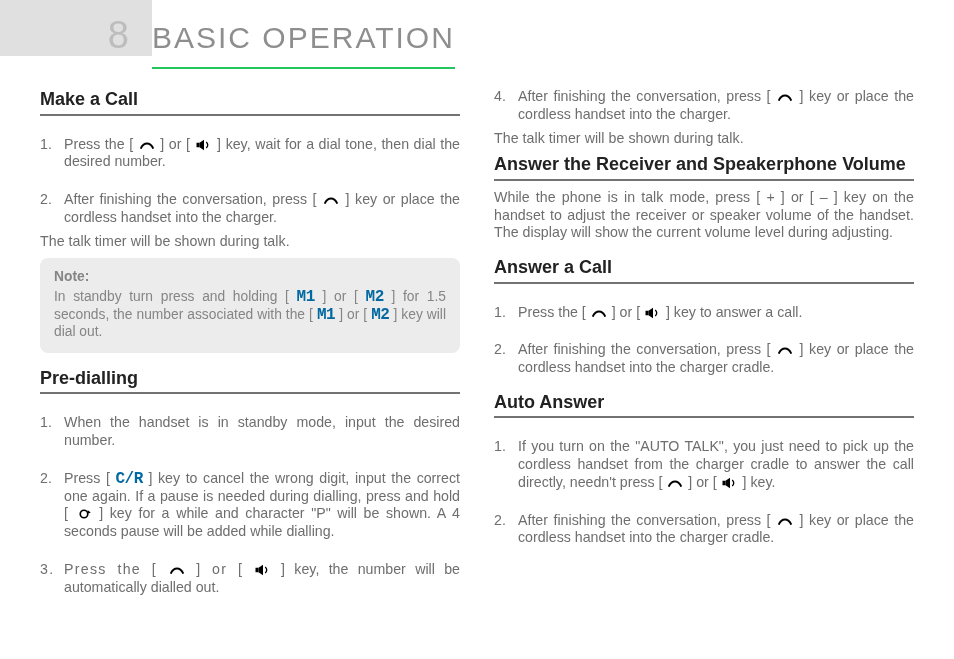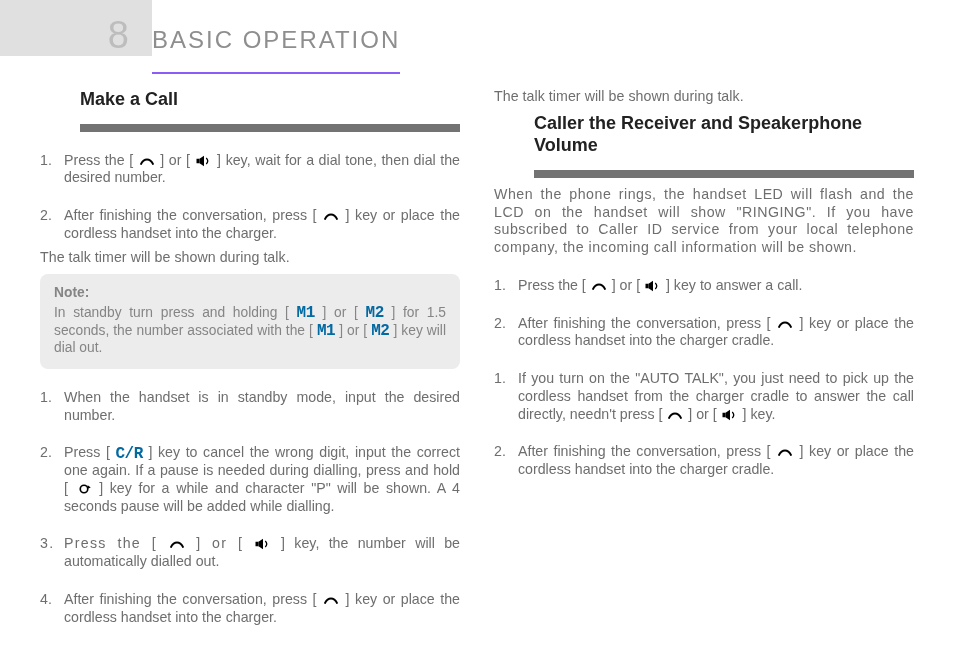--- a/index.html
+++ b/index.html
@@ -29,51 +29,50 @@
   .page-num {
     width: 152px;
     text-align: right;
     padding-right: 22px;
     font-size: 38px;
     font-weight: 400;
     color: #BDBDBD;
     letter-spacing: 1px;
   }
   .chapter-title {
-    font-size: 24px;
+    font-size: 30px;
     letter-spacing: 2px;
     color: #8E8E8E;
     font-weight: 400;
-    border-bottom: 2px solid #8b5cf6;
-    padding-bottom: 18px;
+    border-bottom: 2px solid #22c55e;
+    padding-bottom: 12px;
     text-transform: uppercase;
   }
   .columns {
     position: absolute;
     top: 88px;
     left: 40px;
     right: 40px;
     bottom: 10px;
     column-count: 2;
     column-gap: 34px;
     column-fill: auto;
     color: #6E6E6E;
     font-size: 14.2px;
     line-height: 1.25;
   }
   .section-title {
     color: #222;
     font-size: 18px;
     font-weight: 700;
-    border-bottom: 8px solid #737373;
-    padding-bottom: 13px;
+    border-bottom: 2px solid #737373;
+    padding-bottom: 3px;
     margin-bottom: 8px;
     margin-top: 14px;
     break-after: avoid;
-    margin-left: 40px;
   }
   .section-title.first { margin-top: 0; }
   ol.steps { list-style: none; counter-reset: item; margin-bottom: 6px; text-align: justify; }
   ol.steps li { counter-increment: item; padding-left: 24px; position: relative; margin-bottom: 3px; margin-top: 20px; }
   ol.steps li::before { content: counter(item) "."; position: absolute; left: 0; }
   p.body { margin: 3px 0 6px; text-align: justify; letter-spacing: 0.05px; }
   .note-box {
     background: #ECECEC;
     border-radius: 8px;
     padding: 10px 14px 12px;
@@ -132,20 +131,21 @@
           </svg></span><span> ] key or place the cordless handset into the charger.</span>
     </li>
   </ol>
   <p class="body">The talk timer will be shown during talk.</p>
 
   <div class="note-box keep">
     <span class="note-label">Note:</span>
     <span>In standby turn press and holding [ </span><span class="ico-txt">M1</span><span> ] or [ </span><span class="ico-txt">M2</span><span> ] for 1.5 seconds, the number associated with the [ </span><span class="ico-txt">M1</span><span> ] or [ </span><span class="ico-txt">M2</span><span> ] key will dial out.</span>
   </div>
 
+  <div class="section-title">Pre-dialling</div>
   <ol class="steps">
     <li>When the handset is in standby mode, input the desired number.</li>
     <li>
       <span>Press [ </span><span class="ico-txt">C/R</span><span> ] key to cancel the wrong digit, input the correct one again. If a pause is needed during dialling, press and hold [ </span><span class="ico"><svg viewBox="0 0 24 16">
             <circle cx="12" cy="8" r="5" stroke="#000" stroke-width="2.2" fill="none"></circle>
             <polygon points="17,3 21,6 16,8" fill="#000"></polygon>
           </svg></span><span> ] key for a while and character "P" will be shown. A 4 seconds pause will be added while dialling.</span>
     </li>
     <li style="letter-spacing:1.3px;">
       <span>Press the [ </span><span class="ico"><svg viewBox="0 0 24 16">
@@ -157,40 +157,42 @@
           </svg></span><span style="letter-spacing:0;"> ] key, the number will be automatically dialled out.</span>
     </li>
     <li>
       <span>After finishing the conversation, press [ </span><span class="ico"><svg viewBox="0 0 24 16">
             <path d="M4 12 C8 4 16 4 20 12" stroke="#000" stroke-width="2.5" fill="none" stroke-linecap="round"></path>
           </svg></span><span> ] key or place the cordless handset into the charger.</span>
     </li>
   </ol>
   <p class="body">The talk timer will be shown during talk.</p>
 
-  <div class="section-title first" style="line-height:1.25;">Caller the Receiver and Speakerphone Volume</div>
-
-  <p class="body" style="letter-spacing:0.5px;">When the phone rings, the handset LED will flash and the LCD on the handset will show "RINGING". If you have subscribed to Caller ID service from your local telephone company, the incoming call information will be shown.</p>
+  <div class="section-title first" style="line-height:1.25;">Answer the Receiver and Speakerphone Volume</div>
+  <p class="body">While the phone is in talk mode, press [ + ] or [ – ] key on the handset to adjust the receiver or speaker volume of the handset. The display will show the current volume level during adjusting.</p>
+
+  <div class="section-title">Answer a Call</div>
   <ol class="steps">
     <li>
       <span>Press the [ </span><span class="ico"><svg viewBox="0 0 24 16">
             <path d="M4 12 C8 4 16 4 20 12" stroke="#000" stroke-width="2.5" fill="none" stroke-linecap="round"></path>
           </svg></span><span> ] or [ </span><span class="ico"><svg viewBox="0 0 24 16">
             <rect x="2" y="5" width="4" height="6" fill="#000"></rect>
             <polygon points="6,5 12,1 12,15 6,11" fill="#000"></polygon>
             <path d="M15 4 Q19 8 15 12" stroke="#000" stroke-width="1.7" fill="none"></path>
           </svg></span><span> ] key to answer a call.</span>
     </li>
     <li>
       <span>After finishing the conversation, press [ </span><span class="ico"><svg viewBox="0 0 24 16">
             <path d="M4 12 C8 4 16 4 20 12" stroke="#000" stroke-width="2.5" fill="none" stroke-linecap="round"></path>
           </svg></span><span> ] key or place the cordless handset into the charger cradle.</span>
     </li>
   </ol>
 
+  <div class="section-title">Auto Answer</div>
   <ol class="steps">
     <li>
       <span>If you turn on the "AUTO TALK", you just need to pick up the cordless handset from the charger cradle to answer the call directly, needn't press [ </span><span class="ico"><svg viewBox="0 0 24 16">
             <path d="M4 12 C8 4 16 4 20 12" stroke="#000" stroke-width="2.5" fill="none" stroke-linecap="round"></path>
           </svg></span><span> ] or [ </span><span class="ico"><svg viewBox="0 0 24 16">
             <rect x="2" y="5" width="4" height="6" fill="#000"></rect>
             <polygon points="6,5 12,1 12,15 6,11" fill="#000"></polygon>
             <path d="M15 4 Q19 8 15 12" stroke="#000" stroke-width="1.7" fill="none"></path>
           </svg></span><span> ] key.</span>
     </li>

